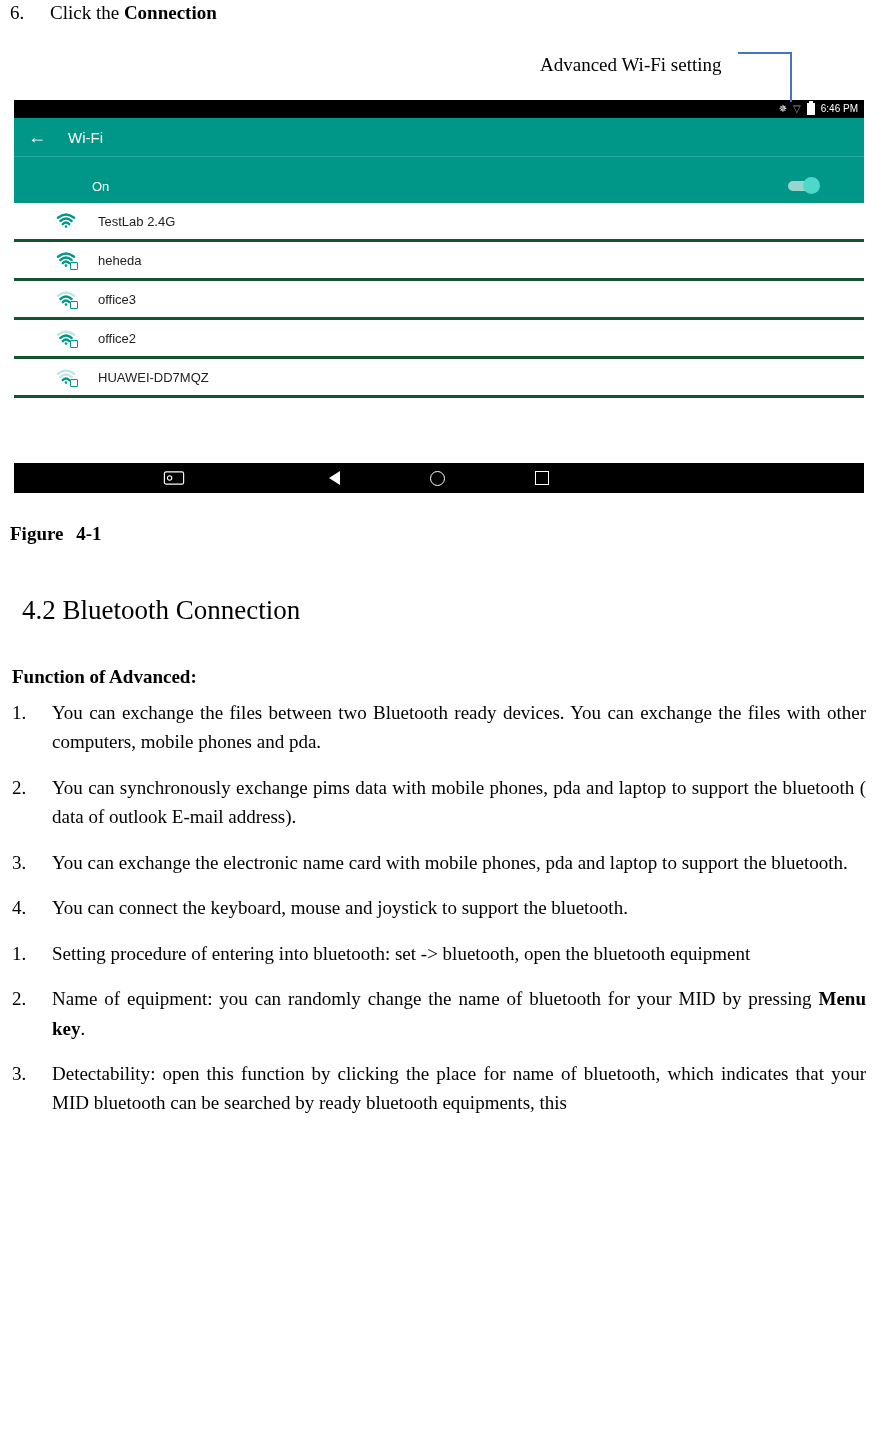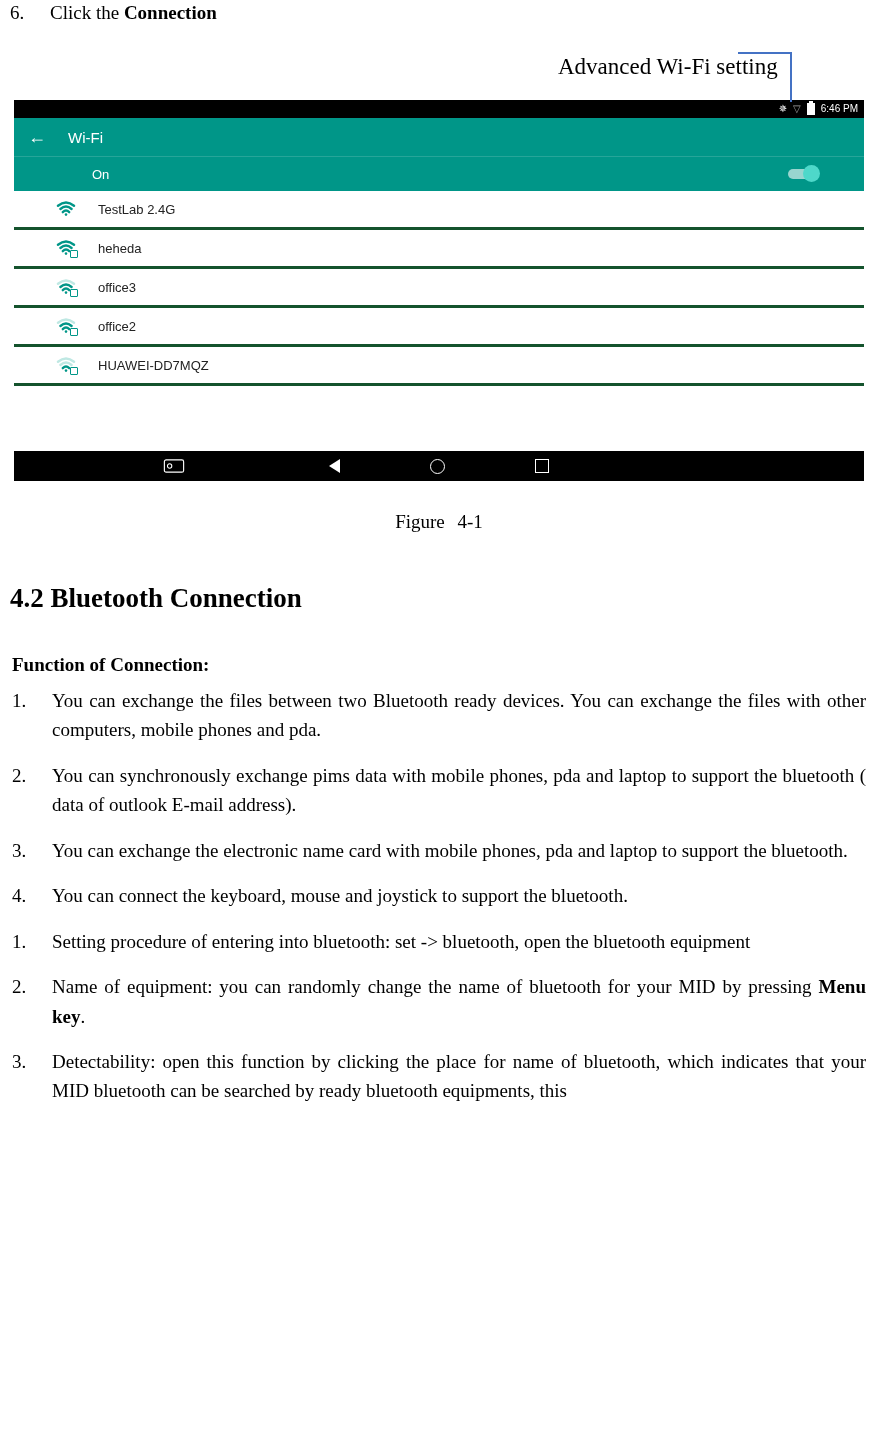--- a/index.html
+++ b/index.html
@@ -25,23 +25,23 @@
     flex-shrink: 0;
   }
   .step-text .bold { font-weight: bold; }
   .annotation-row {
     position: relative;
     height: 50px;
     margin-bottom: 6px;
   }
   .annotation-label {
     position: absolute;
-    left: 548px;
+    left: 530px;
     top: 10px;
-    font-size: 23px;
+    font-size: 19px;
   }
   .annotation-line {
     position: absolute;
     left: 780px;
     top: 8px;
     width: 2px;
     height: 50px;
     background: #4472C4;
   }
   .annotation-line::before {
@@ -95,21 +95,21 @@
     color: #fff;
     font-size: 15px;
     font-weight: 500;
   }
   .on-row {
     background: #009688;
     height: 34px;
     display: flex;
     align-items: center;
     justify-content: space-between;
-    padding: 0 46px 0 78px;
+    padding: 12px 46px 0 78px;
     font-family: Arial, sans-serif;
     border-top: 1px solid rgba(255,255,255,0.15);
   }
   .on-row .on-label { color: #fff; font-size: 13px; }
   .toggle {
     width: 30px;
     height: 10px;
     background: rgba(255,255,255,0.6);
     border-radius: 10px;
     position: relative;
@@ -175,30 +175,29 @@
     width:13px;height:13px;border:1.5px solid #fff;border-radius:50%;
   }
   .nav-square {
     width:12px;height:12px;border:1.5px solid #fff;
   }
   .navbar-inner{
     display:flex;align-items:center;gap:90px;
   }
   
   .figure-caption {
-    text-align:center;
-    font-weight:normal;
+    font-weight:bold;
     font-size:19px;
     margin:30px 0 50px 0;
     word-spacing: 8px;
   }
   h2.section {
-    font-weight: bold;
+    font-weight: normal;
     font-size: 27px;
-    margin: 10px 0 40px 0;
+    margin: 10px 0 40px 12px;
   }
   .subhead {
     font-weight: bold;
     font-size: 19px;
     margin: 6px 0 10px 2px;
   }
   .subhead-inline {
     font-size:19px;
     margin:6px 0 10px 2px;
   }
@@ -331,21 +330,21 @@
         <span class="nav-square"></span>
       </div>
       <div style="width:90px"></div>
     </div>
   </div>
 
   <div class="figure-caption">Figure  4-1</div>
 
   <h2 class="section">4.2 Bluetooth Connection</h2>
 
-  <div class="subhead">Function of Connection:</div>
+  <div class="subhead">Function of Advanced:</div>
   <ol class="list" id="func-list">
       <li>
         <span class="num">1.</span>
         <span class="txt">You can exchange the files between two Bluetooth ready devices. You can exchange the files with other computers, mobile phones and pda.</span>
       </li>
       <li>
         <span class="num">2.</span>
         <span class="txt">You can synchronously exchange pims data with mobile phones, pda and laptop to support the bluetooth ( data of outlook E-mail address).</span>
       </li>
       <li>

